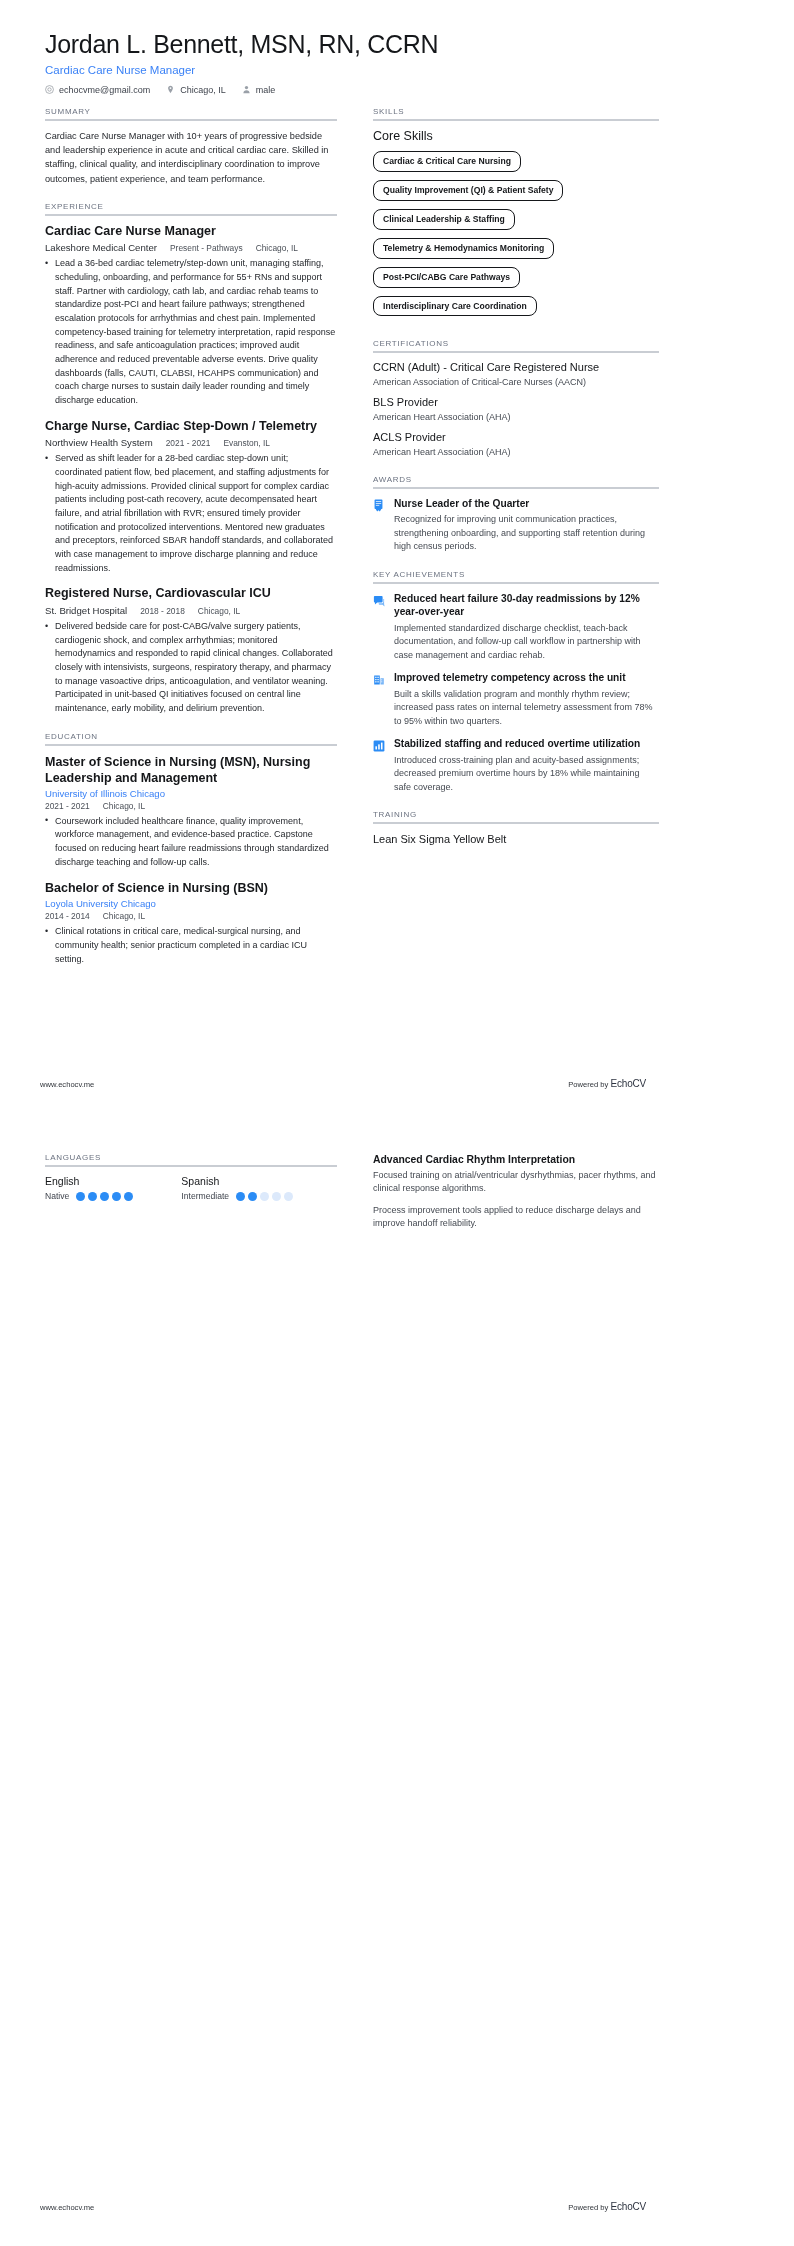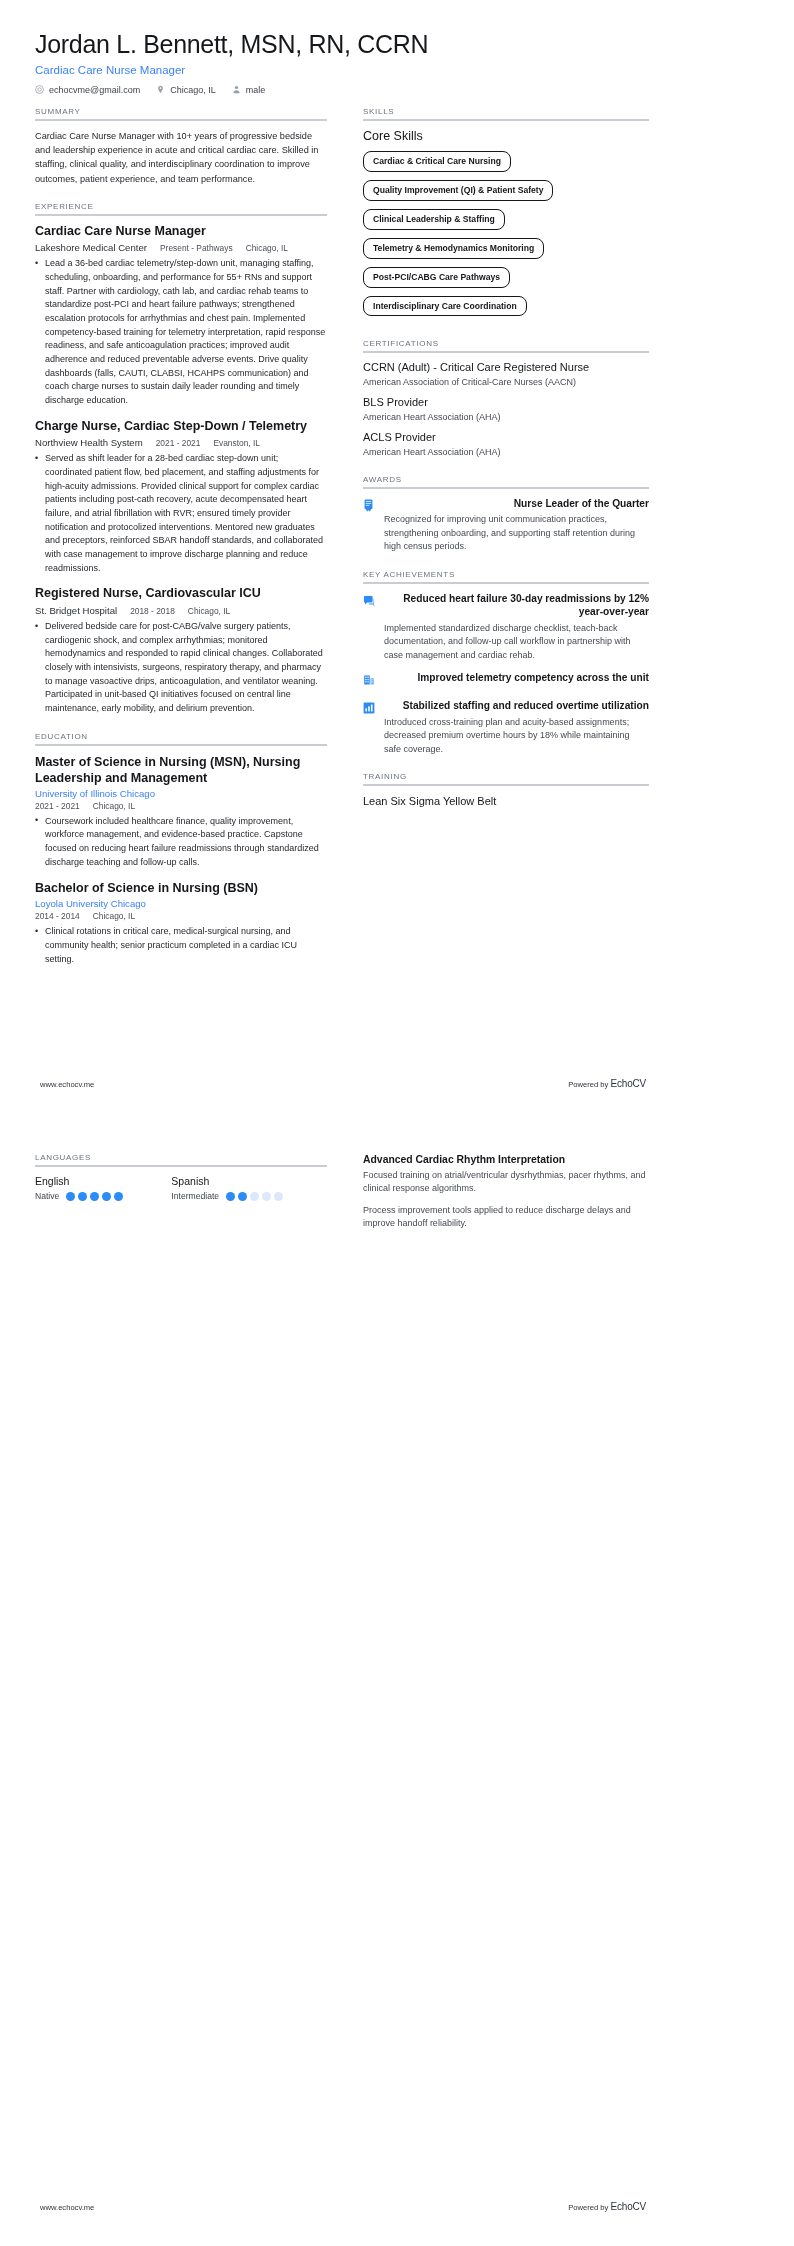--- a/index.html
+++ b/index.html
@@ -10,21 +10,21 @@
     font-family: "Liberation Sans", sans-serif;
     color: #1a1a1a;
     -webkit-font-smoothing: antialiased;
   }
 
   .page {
     position: relative;
     width: 686px;
     height: 1123px;
     background: #ffffff;
-    padding: 30px 40px 0 35px;
+    padding: 30px 40px 0 45px;
   }
 
   
   .header { margin-bottom: 12px; }
 
   .full-name {
     font-size: 25px;
     font-weight: 400;
     letter-spacing: -0.3px;
     color: #15171a;
@@ -188,21 +188,20 @@
     width: 13px;
     padding-top: 1px;
   }
   .ach-body { flex: 1; }
   .ach-title {
     font-size: 10.2px;
     font-weight: 700;
     color: #15171a;
     line-height: 1.32;
     margin-bottom: 3px;
-    text-align: right;
   }
   .ach-desc {
     font-size: 9px;
     line-height: 1.5;
     color: #454a52;
   }
 
   
   .training-item { margin-bottom: 8px; }
   .training-name {
@@ -457,20 +456,21 @@
                 <rect x="5.9" y="6.6" width="1.7" height="1.7" fill="#fff"></rect>
                 <rect x="3" y="9.6" width="1.7" height="1.7" fill="#fff"></rect>
                 <rect x="5.9" y="9.6" width="1.7" height="1.7" fill="#fff"></rect>
                 <rect x="10" y="5.6" width="4.4" height="8.4" fill="#79b6f8"></rect>
                 <rect x="11" y="7.2" width="1.3" height="1.3" fill="#fff"></rect>
                 <rect x="11" y="9.8" width="1.3" height="1.3" fill="#fff"></rect>
               </svg>
           </div>
           <div class="ach-body">
             <div class="ach-title">Improved telemetry competency across the unit</div>
+            <div class="ach-desc">Built a skills validation program and monthly rhythm review; increased pass rates on internal telemetry assessment from 78% to 95% within two quarters.</div>
           </div>
         </div>
 
         <div class="ach-item">
           <div class="ach-icon">
             <svg width="12" height="12" viewBox="0 0 16 16">
                 <rect x="0.8" y="0.8" width="14.4" height="14.4" rx="1.6" fill="#2b8cf5"></rect>
                 <rect x="3.2" y="8.4" width="2.1" height="4.2" fill="#fff"></rect>
                 <rect x="6.9" y="5.8" width="2.1" height="6.8" fill="#fff"></rect>
                 <rect x="10.6" y="3.4" width="2.1" height="9.2" fill="#fff"></rect>

